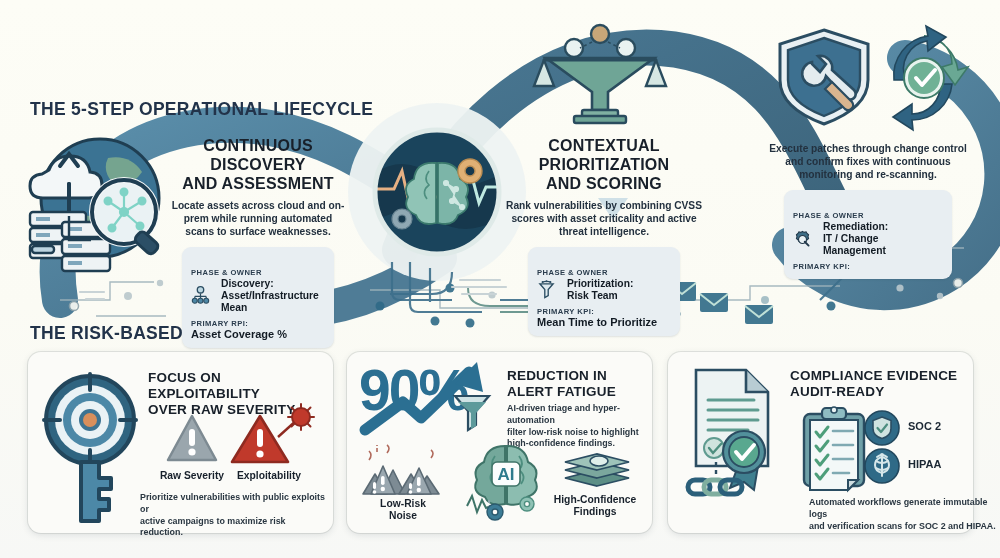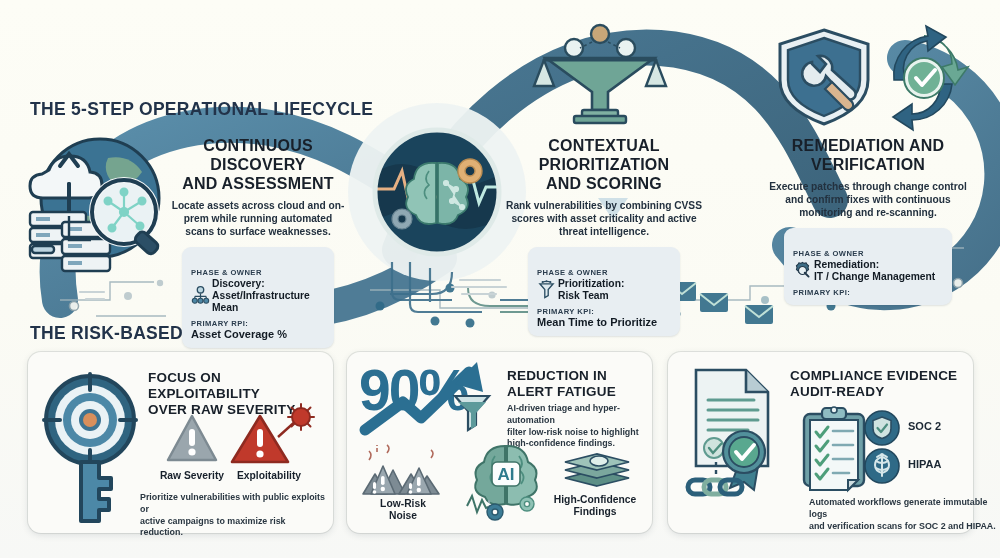--- a/index.html
+++ b/index.html
@@ -45,21 +45,21 @@
   }
   .kpi-box {
     margin: 9px auto 0; background: #e8eef2;
     border-radius: 9px; padding: 21px 9px 8px 9px;
     text-align: left; box-shadow: 0 1px 2px rgba(40,60,80,.13);
   }
   .kpi-label {
     font-size: 7.6px; font-weight: 700; letter-spacing: .45px;
     color: #2b3d4e; text-transform: uppercase;
   }
-  .kpi-owner-row { display: flex; align-items: center; gap: 2px; margin-top: 1px; }
+  .kpi-owner-row { display: flex; align-items: center; gap: 11px; margin-top: 1px; }
   .kpi-owner-text { font-size: 10.3px; line-height: 1.16; color: #121b24; font-weight: 600; }
   .kpi-second { margin-top: 5px; }
   .kpi-value { font-size: 11px; color: #121b24; font-weight: 600; line-height: 1.15; }
 
   
   .adv-card {
     position: absolute; top: 352px; height: 181px;
     background: #fbfbf8;
     border-radius: 13px;
     box-shadow: 0 2px 7px rgba(40,55,70,.13), 0 0 0 1px rgba(200,205,200,.45);
@@ -356,24 +356,20 @@
         </div>
       </div>
       <div class="kpi-second">
         <div class="kpi-label">PRIMARY KPI:</div>
         <div class="kpi-value">Mean Time to Prioritize</div>
       </div>
     </div>
   </div>
 
   <div class="step" id="step-2" style="left:762px;top:137px;width:212px">
-    <div class="step-title">
-      <div>REMEDIATION AND</div>
-      <div>VERIFICATION</div>
-    </div>
     <div class="step-desc">Execute patches through change control and confirm fixes with continuous monitoring and re-scanning.</div>
     <div class="kpi-box" style="width:168px">
       <div class="kpi-label">PHASE &amp; OWNER</div>
       <div class="kpi-owner-row">
         <svg width="19" height="19" viewBox="0 0 20 20">
           <path d="M10 1.5 l1.8 1 l2-.6 l1 1.8 l1.6 1.3 l-.6 2 l.6 2 l-1.6 1.3 l-1 1.8 l-2 -.6 l-1.8 1 l-1.8 -1 l-2 .6 l-1 -1.8 l-1.6 -1.3 l.6 -2 l-.6 -2 l1.6 -1.3 l1 -1.8 l2 .6z" fill="#3d6d86" stroke="#22384a" stroke-width="1.1"></path>
           <circle cx="10" cy="10" r="4.2" fill="#e9f1f4" stroke="#22384a" stroke-width="1.2"></circle>
           <path d="M12.4 12.4 l4 4" stroke="#22384a" stroke-width="2" stroke-linecap="round"></path>
         </svg>
         <div class="kpi-owner-text">

